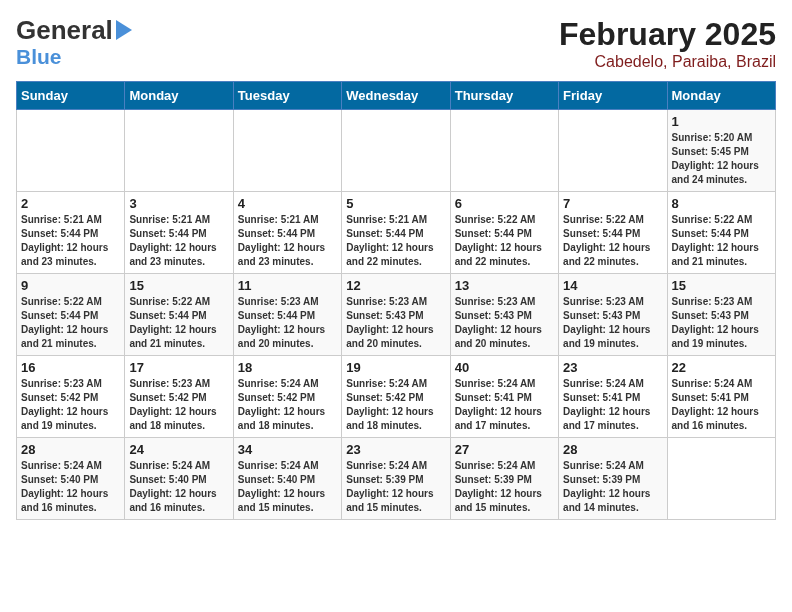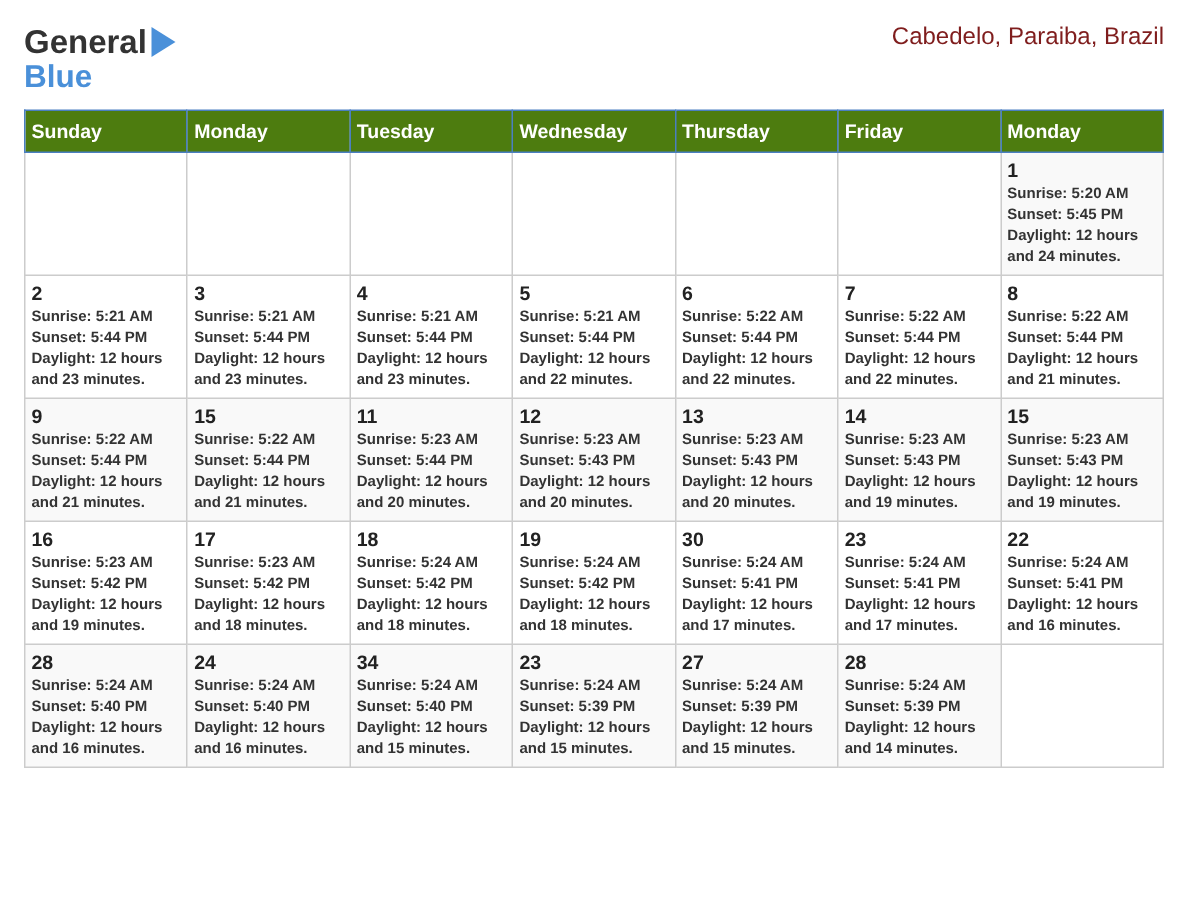--- a/index.html
+++ b/index.html
@@ -31,21 +31,21 @@
     .title-block h2 {
       font-size: 16px;
       color: #7f1d1d;
       font-weight: normal;
     }
     table {
       width: 100%;
       border-collapse: collapse;
     }
     thead tr th {
-      background-color: #4d7c0f;
+      background-color: #0369a1;
       color: #fff;
       padding: 6px 4px;
       font-size: 13px;
       text-align: left;
       border: 1px solid #4a7fc1;
     }
     tbody tr td {
       vertical-align: top;
       border: 1px solid #ccc;
       padding: 4px;
@@ -75,30 +75,31 @@
     .empty-cell {
       background: #fff !important;
     }
   </style>
 </head>
 <body>
 
 <div class="header">
   <div class="logo">
     <div>
-      <div style="font-size:22px;font-weight:bold;color:#333;line-height:1.1;display:flex;align-items:center;">
+      <div style="font-size:26px;font-weight:bold;color:#333;line-height:1.1;display:flex;align-items:center;">
         <span>General</span>
         <span style="display:inline-block;width:0;height:0;border-top:10px solid transparent;border-bottom:10px solid transparent;border-left:16px solid #4a90d9;margin-left:3px;margin-right:0;"></span>
       </div>
       <div style="font-size:21px;font-weight:bold;color:#4a90d9;line-height:1.1;">
         <span>Blue</span>
       </div>
     </div>
   </div>
   <div class="title-block">
+    <h1>February 2025</h1>
     <h2>Cabedelo, Paraiba, Brazil</h2>
   </div>
 </div>
 
 <table>
   <thead>
     <tr>
     <th>Sunday</th>
         <th>Monday</th>
         <th>Tuesday</th>
@@ -249,21 +250,21 @@
 and 18 minutes.</div>
         </td>
         <td>
           <span class="day-num">19</span>
           <div class="day-info" style="white-space: pre-line;">Sunrise: 5:24 AM
 Sunset: 5:42 PM
 Daylight: 12 hours
 and 18 minutes.</div>
         </td>
         <td>
-          <span class="day-num">30</span>
+          <span class="day-num">40</span>
           <div class="day-info" style="white-space: pre-line;">Sunrise: 5:24 AM
 Sunset: 5:41 PM
 Daylight: 12 hours
 and 17 minutes.</div>
         </td>
         <td>
           <span class="day-num">23</span>
           <div class="day-info" style="white-space: pre-line;">Sunrise: 5:24 AM
 Sunset: 5:41 PM
 Daylight: 12 hours

